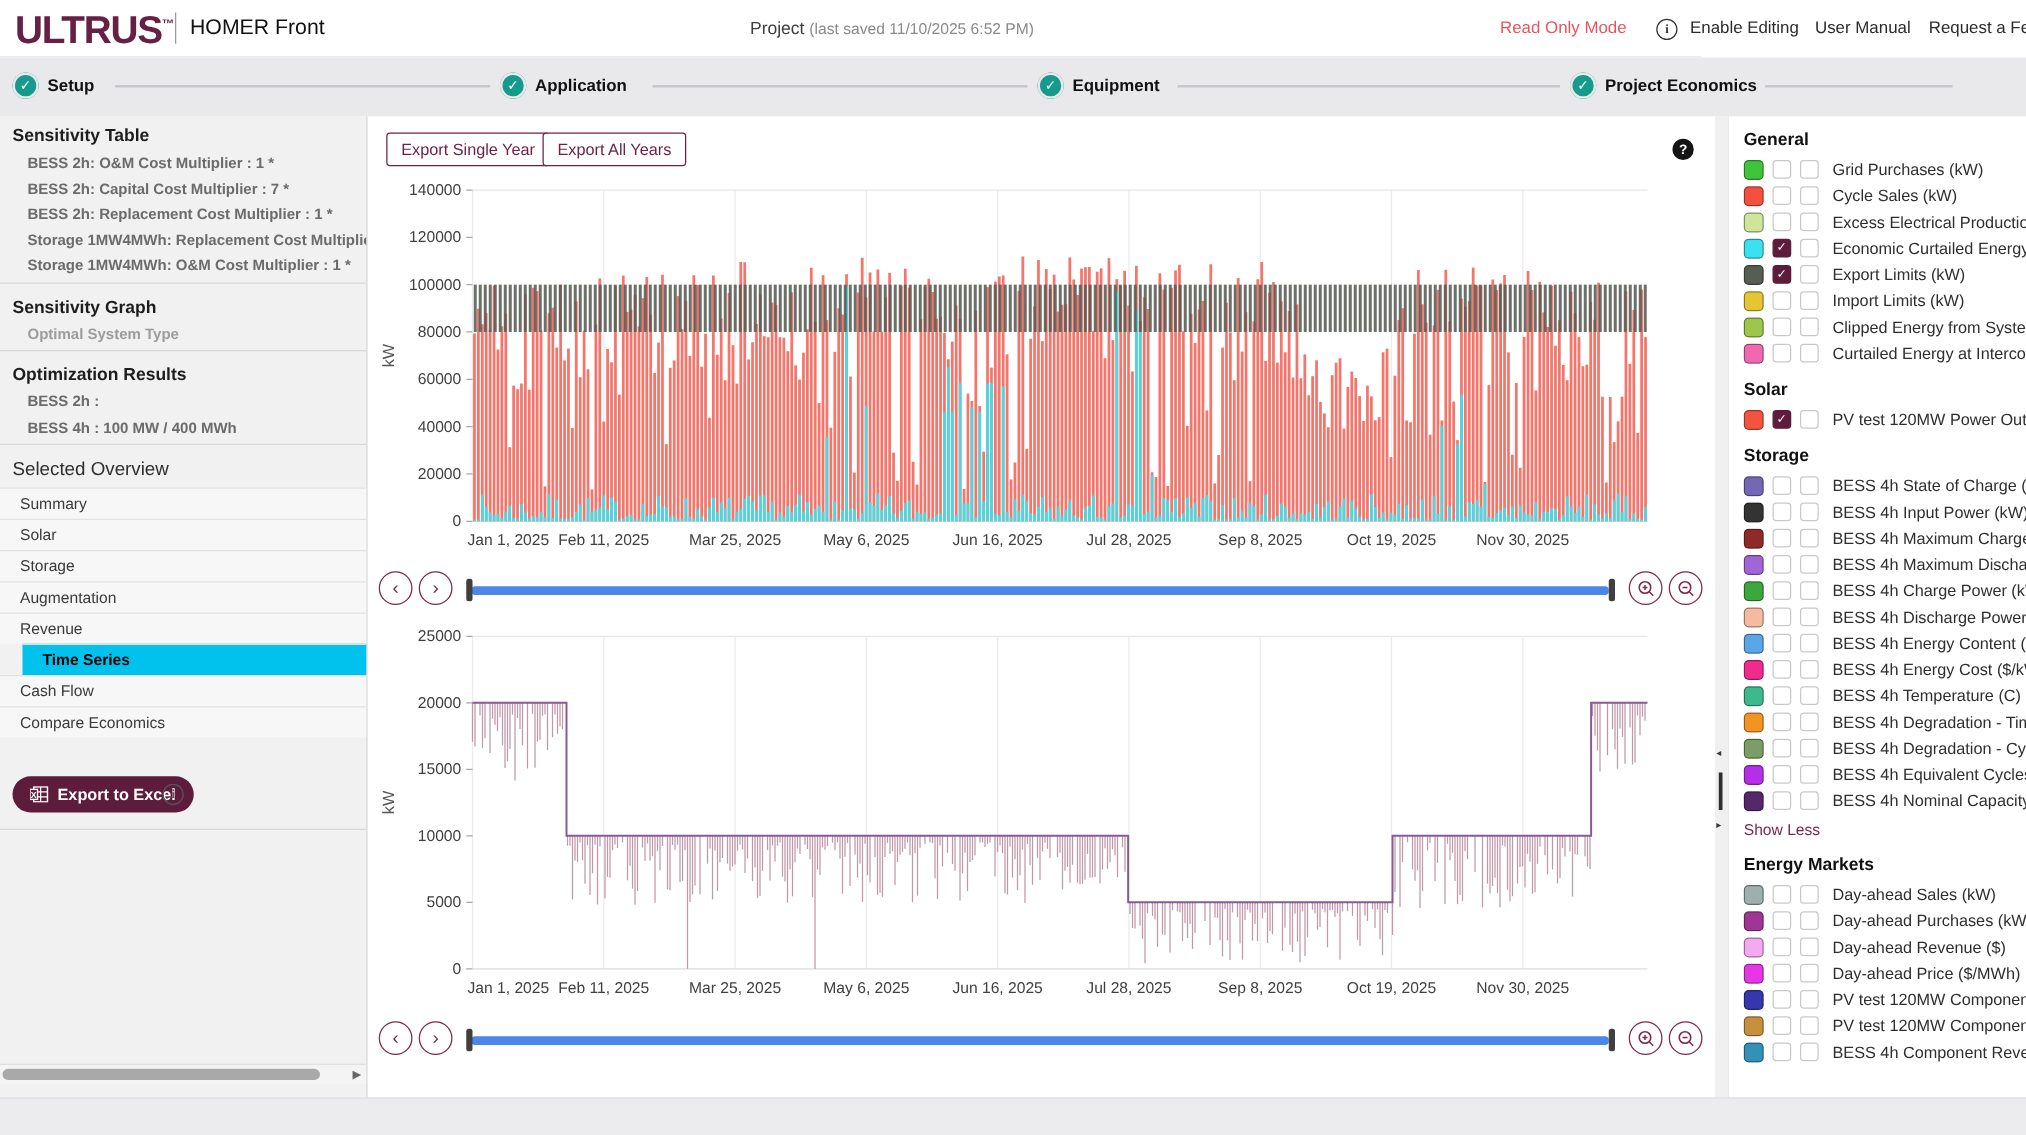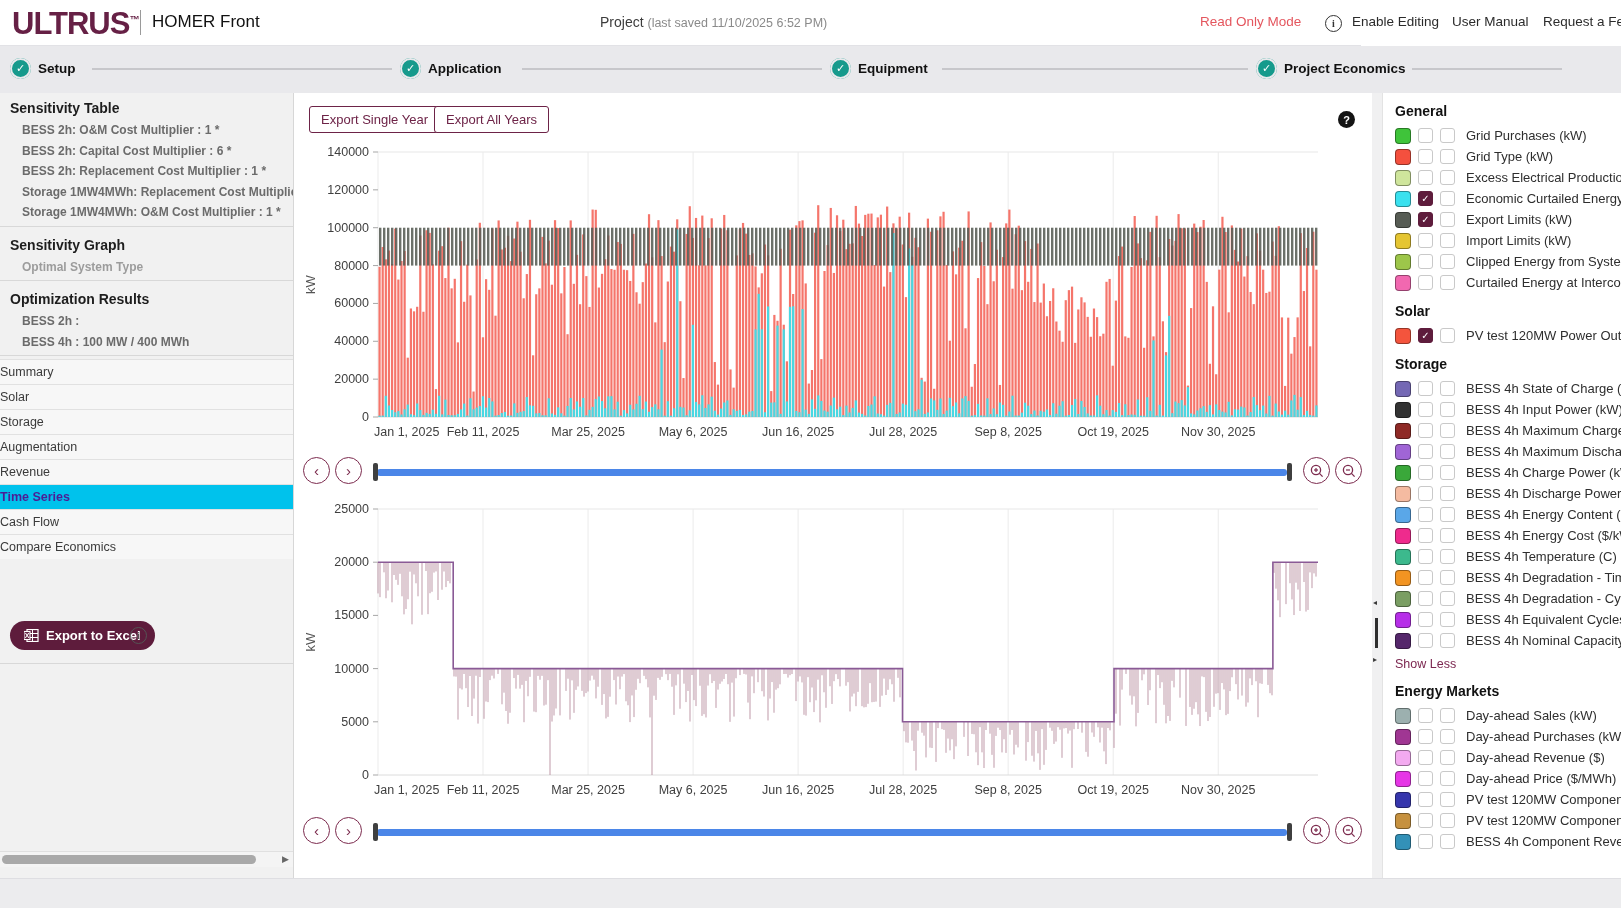--- a/index.html
+++ b/index.html
@@ -24,23 +24,23 @@
                display:flex;align-items:center;justify-content:center;font-size:11px;box-shadow:0 0 0 2px #e9e9ec inset;}
   .step-label{top:15px;font-size:13.5px;font-weight:bold;color:#111;white-space:nowrap;}
   .step-line{top:22px;height:1.5px;background:#c7c7cb;}
   
   #sidebar{left:0;top:93px;width:293px;height:815px;background:#f1f1f1;border-right:1px solid #d7d7d7;z-index:2;}
   .sb-h{font-size:14px;font-weight:bold;color:#1d1d1d;padding:7px 0 4px 10px;}
   .sb-item{font-size:12px;font-weight:bold;color:#6b6b6b;padding:3px 0 3.5px 22px;white-space:nowrap;overflow:hidden;}
   .sb-item.dim{color:#9c9c9c;}
   .sb-div{height:1px;background:#d8d8d8;margin:3px 0;}
   #overview-title{font-size:15px;color:#2e2e2e;padding:8px 0 6px 10px;}
-  .ov-row{height:24px;line-height:24px;font-size:12.5px;color:#3a3a3a;padding-left:0;border-top:1px solid #e1e1e1;
+  .ov-row{height:24px;line-height:24px;font-size:12.5px;color:#3a3a3a;padding-left:16px;border-top:1px solid #e1e1e1;
           background:#f7f7f7;cursor:pointer;white-space:nowrap;}
-  .ov-row.sel{background:#00c2ec;color:#4c1d95;font-weight:bold;}
+  .ov-row.sel{background:#00c2ec;color:#000000;font-weight:bold;margin-left:18px;}
   #export-excel{left:10px;top:528px;height:29px;padding:0 14px;background:#5e1c3c;color:#fff;border:none;
                 border-radius:15px;font-size:13px;font-weight:bold;display:flex;align-items:center;gap:7px;cursor:pointer;
                 font-family:"Liberation Sans",sans-serif;}
   #sb-div-after-btn{left:0;top:570px;width:293px;height:1px;background:#d8d8d8;}
   #sb-hscroll{left:0;top:758px;width:293px;height:15px;background:#f4f4f4;border-top:1px solid #e0e0e0;}
   #sb-hscroll .thumb{position:absolute;left:2px;top:3px;width:254px;height:9px;background:#a9a9a9;border-radius:5px;}
   #sb-hscroll .arr{position:absolute;right:4px;top:2px;font-size:9px;color:#666;}
   
   #main{left:295px;top:93px;width:1077px;height:815px;background:#fff;z-index:1;}
   .exp-btn{top:13px;height:27px;border:1.3px solid #6d2347;border-radius:3px;background:#fff;color:#6d2347;
@@ -102,33 +102,34 @@
   <div class="abs step-line" style="left:942px;width:306px;"></div>
   <div class="abs step-circle" style="left:1256px;">✓</div>
   <div class="abs step-label" style="left:1284px;">Project Economics</div>
   <div class="abs step-line" style="left:1412px;width:150px;"></div>
 </div>
 
 <div id="sidebar" class="abs">
   <div id="sens-sections">
       <div class="sb-h">Sensitivity Table</div>
       <div class="sb-item">BESS 2h: O&amp;M Cost Multiplier : 1 *</div>
-      <div class="sb-item">BESS 2h: Capital Cost Multiplier : 6 *</div>
+      <div class="sb-item">BESS 2h: Capital Cost Multiplier : 7 *</div>
       <div class="sb-item">BESS 2h: Replacement Cost Multiplier : 1 *</div>
       <div class="sb-item">Storage 1MW4MWh: Replacement Cost Multiplier : 1 *</div>
       <div class="sb-item">Storage 1MW4MWh: O&amp;M Cost Multiplier : 1 *</div>
       <div class="sb-div"></div>
       <div class="sb-h">Sensitivity Graph</div>
       <div class="sb-item dim">Optimal System Type</div>
       <div class="sb-div"></div>
       <div class="sb-h">Optimization Results</div>
       <div class="sb-item">BESS 2h :</div>
       <div class="sb-item">BESS 4h : 100 MW / 400 MWh</div>
     </div>
   <div class="sb-div"></div>
+  <div id="overview-title">Selected Overview</div>
   <div id="overview-list">
       <div class="ov-row">Summary</div>
       <div class="ov-row">Solar</div>
       <div class="ov-row">Storage</div>
       <div class="ov-row">Augmentation</div>
       <div class="ov-row">Revenue</div>
       <div class="ov-row sel">Time Series</div>
       <div class="ov-row">Cash Flow</div>
       <div class="ov-row">Compare Economics</div>
     </div>
@@ -1283,21 +1284,21 @@
 
 <div id="legend" class="abs"><div class="lg-h">General</div><div class="lrow">
       <div class="swatch" style="background: rgb(63, 196, 58);"></div>
       <div class="cb"></div>
       <div class="cb"></div>
       <div class="lbl">Grid Purchases (kW)</div>
     </div><div class="lrow">
       <div class="swatch" style="background: rgb(244, 80, 62);"></div>
       <div class="cb"></div>
       <div class="cb"></div>
-      <div class="lbl">Grid Type (kW)</div>
+      <div class="lbl">Cycle Sales (kW)</div>
     </div><div class="lrow">
       <div class="swatch" style="background: rgb(207, 229, 156);"></div>
       <div class="cb"></div>
       <div class="cb"></div>
       <div class="lbl">Excess Electrical Production (kW)</div>
     </div><div class="lrow">
       <div class="swatch" style="background: rgb(58, 225, 239);"></div>
       <div class="cb on">✓</div>
       <div class="cb"></div>
       <div class="lbl">Economic Curtailed Energy (kW)</div>

